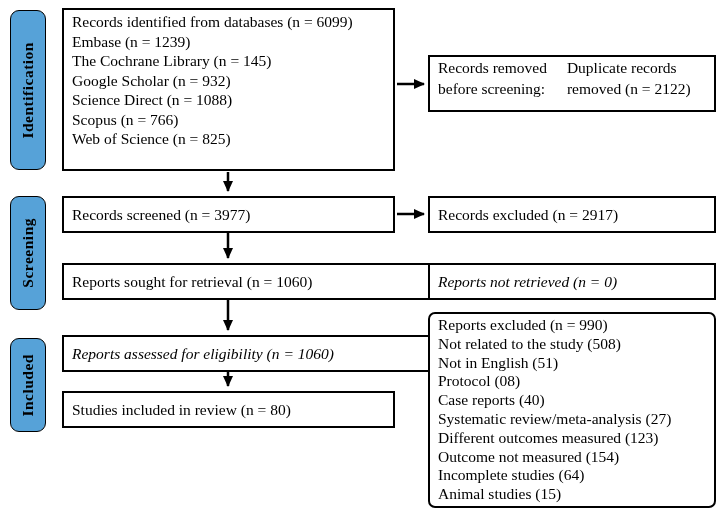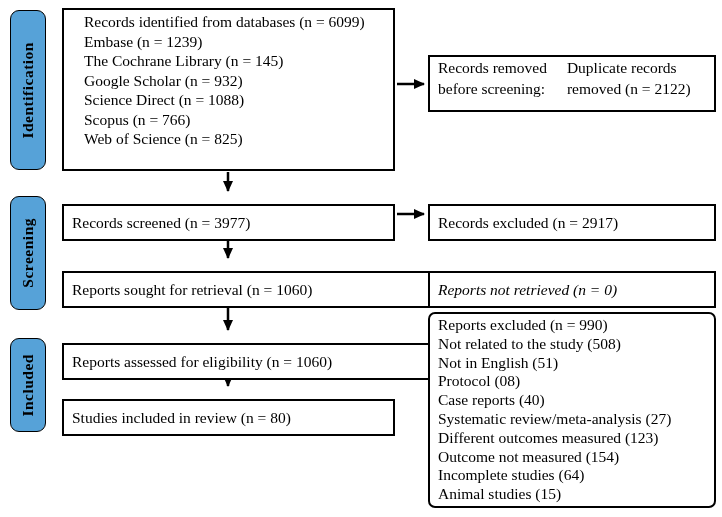--- a/index.html
+++ b/index.html
@@ -46,41 +46,40 @@
   }
   .box {
     position: absolute;
     background: #ffffff;
     border: 2px solid #000000;
     box-sizing: border-box;
     font-size: 15.5px;
     line-height: 19.5px;
     overflow: hidden;
   }
-  .box.multi { padding: 2px 20px; }
+  .box.multi { padding: 2px 8px; }
   .box.single {
     display: flex;
     align-items: center;
     padding: 0 8px;
-    margin-top: 8px;
   }
   .box.vcenter {
     display: flex;
     flex-direction: row;
     justify-content: center;
     padding: 0 8px;
     line-height: 21px;
   }
   #box-identified       { left: 62px;  top: 8px;   width: 333px; height: 163px; }
   #box-removed          { left: 428px; top: 55px;  width: 288px; height: 57px;  }
   #box-screened         { left: 62px;  top: 196px; width: 333px; height: 37px;  }
   #box-records-excluded { left: 428px; top: 196px; width: 288px; height: 37px;  }
   #box-sought           { left: 62px;  top: 263px; width: 385px; height: 37px;  }
   #box-not-retrieved    { left: 428px; top: 263px; width: 288px; height: 37px; font-style: italic;  }
-  #box-assessed         { left: 62px;  top: 335px; width: 393px; height: 37px;  }
+  #box-assessed         { left: 62px;  top: 335px; width: 393px; height: 37px; font-style: italic;  }
   #box-reports-excluded { left: 428px; top: 312px; width: 288px; height: 196px; line-height: 18.8px; padding: 2px 8px; border-radius: 7px; }
   #box-included         { left: 62px;  top: 391px; width: 333px; height: 37px;  }
   #tab-identification   { top: 10px;  height: 160px; }
   #tab-screening        { top: 196px; height: 114px; }
   #tab-included         { top: 338px; height: 94px;  }
 </style>
 </head>
 <body>
 
 <div class="canvas">

